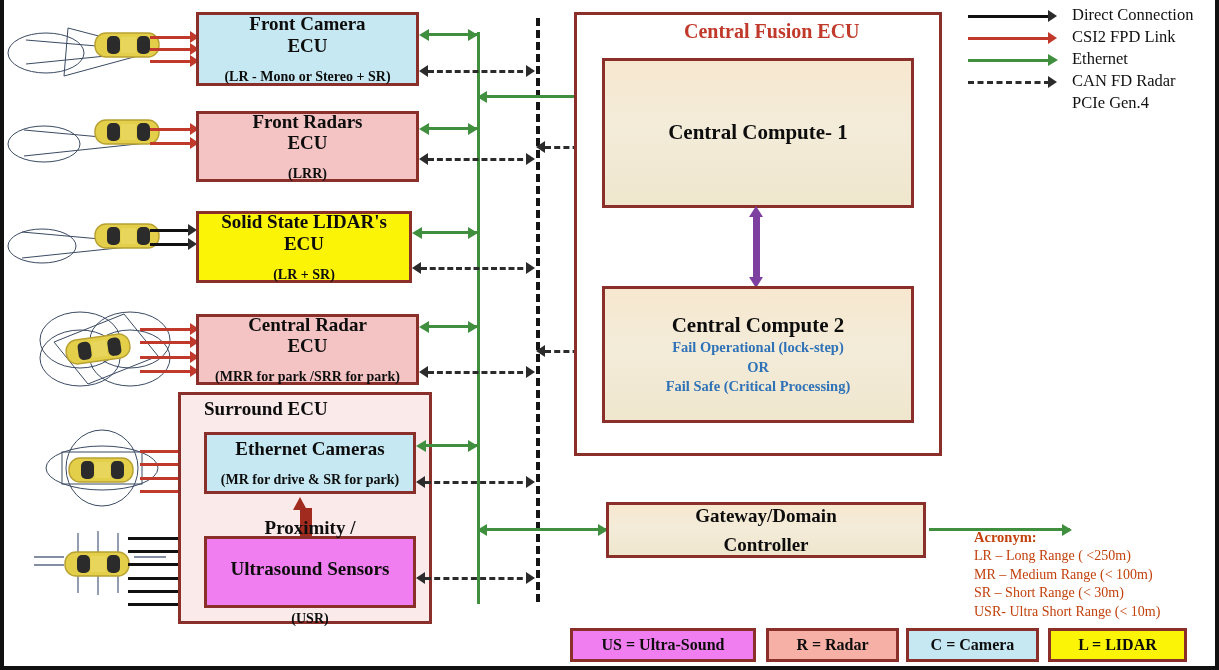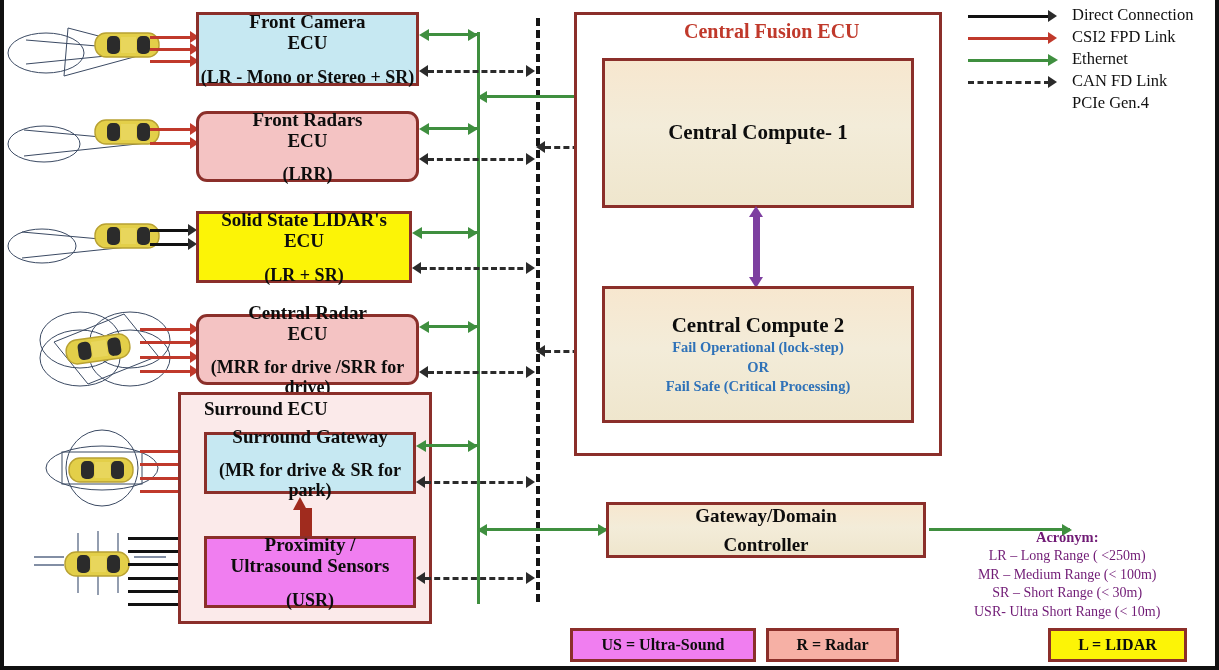--- a/index.html
+++ b/index.html
@@ -9,26 +9,26 @@
   
   .frame-left{position:absolute;left:0;top:0;width:4px;height:670px;background:#111;}
   .frame-right{position:absolute;left:1215px;top:0;width:4px;height:670px;background:#111;}
   .frame-bottom{position:absolute;left:0;top:666px;width:1219px;height:4px;background:#111;}
 
   .box{position:absolute;box-sizing:border-box;border:3px solid #8b2f2a;
        display:flex;flex-direction:column;align-items:center;justify-content:center;
        text-align:center;color:#0d0d0d;font-weight:bold;line-height:1.12;}
   .box .t1{font-size:19px;}
   .box .t2{font-size:19px;}
-  .box .sub{font-size:18px;margin-top:13px;}
+  .box .sub{font-size:14px;margin-top:13px;}
 
   .cyan{background:#c6e8f2;}
-  .pink{background:#f4c3c3;border-radius:11px;}
+  .pink{background:#f4c3c3;}
   .yellow{background:#fcf406;}
-  .magenta{background:#f07ef0;}
+  .magenta{background:#f07ef0;gap:19px;}
   .beige{background:linear-gradient(180deg,#f7e7cf 0%,#f3ecd9 45%,#efe6cd 100%);}
   .surround-wrap{background:#fbeaea;}
 
   .ecu-title{position:absolute;font-weight:bold;font-size:19px;color:#0d0d0d;}
   .fusion-title{position:absolute;font-weight:bold;font-size:20px;color:#c0392b;}
 
   .cc2-blue{color:#2f72b8;font-size:14.5px;font-weight:bold;line-height:1.2;margin-top:2px;}
 
   
   .hline{position:absolute;height:3px;}
@@ -51,21 +51,21 @@
 
   .dash{position:absolute;height:0;border-top:3px dashed #2b2b2b;}
   .vdash{position:absolute;width:0;border-left:4px dashed #141414;}
 
   
   .legend{position:absolute;left:968px;top:6px;width:248px;font-family:Liberation Serif, serif;}
   .legend-row{position:relative;height:22px;}
   .legend-label{position:absolute;left:104px;top:-1px;font-size:16.5px;color:#111;}
   .legend-label.noline{left:104px;}
 
-  .acronym{position:absolute;left:974px;top:528px;font-size:14px;color:#701a75;line-height:1.32;text-align:center;}
+  .acronym{position:absolute;left:974px;top:528px;font-size:14px;color:#c2410c;line-height:1.32;}
   .acronym .hd{font-weight:bold;font-size:14.5px;}
 
   .keybox{position:absolute;box-sizing:border-box;border:3px solid #8b2f2a;height:34px;
           display:flex;align-items:center;justify-content:center;font-weight:bold;font-size:16px;color:#0d0d0d;}
 
   .car{position:absolute;}
   .fov{position:absolute;}
 </style>
 </head>
 <body>
@@ -214,28 +214,28 @@
 
   <div class="box yellow" style="left:196px;top:211px;width:216px;height:72px;">
     <div class="t1">Solid State LIDAR's</div>
     <div class="t2">ECU</div>
     <div class="sub">(LR  + SR)</div>
   </div>
 
   <div class="box pink" style="left:196px;top:314px;width:223px;height:71px;">
     <div class="t1">Central Radar</div>
     <div class="t2">ECU</div>
-    <div class="sub">(MRR for drive /SRR for drive)</div>
+    <div class="sub">(MRR for park /SRR for park)</div>
   </div>
 
   <div class="box surround-wrap" style="left:178px;top:392px;width:254px;height:232px;justify-content:flex-start;"></div>
   <div class="ecu-title" style="left:204px;top:398px;">Surround  ECU</div>
 
   <div class="box cyan" style="left:204px;top:432px;width:212px;height:62px;">
-    <div class="t1">Surround Gateway</div>
+    <div class="t1">Ethernet Cameras</div>
     <div class="sub">(MR for drive &amp; SR for park)</div>
   </div>
 
   <div class="vline" style="left:300px;top:508px;width:12px;height:30px;background:#a02b1e;"></div>
   <div class="av av-up-red" style="left:293px;top:497px;"></div>
 
   <div class="box magenta" style="left:204px;top:536px;width:212px;height:72px;">
     <div class="t1">Proximity /</div>
     <div class="t2">Ultrasound Sensors</div>
     <div class="sub">(USR)</div>
@@ -341,38 +341,41 @@
       <div class="legend-label">CSI2 FPD Link</div>
     </div>
     <div class="legend-row">
       <div class="hline green" style="left:0px;top:9px;width:84px;"></div>
       <div class="ah ah-r-green" style="left:80px;top:4px;"></div>
       <div class="legend-label">Ethernet</div>
     </div>
     <div class="legend-row">
       <div class="dash" style="left:0px;top:9px;width:82px;"></div>
       <div class="ah ah-r-black" style="left:80px;top:4px;"></div>
-      <div class="legend-label">CAN FD Link</div>
+      <div class="legend-label">CAN FD Radar</div>
     </div>
     <div class="legend-row">
       <div class="legend-label noline">PCIe Gen.4</div>
     </div>
   </div>
 
   <div class="acronym">
     <div class="hd">Acronym:</div>
     <div>LR – Long Range ( &lt;250m)</div>
     <div>MR – Medium Range (&lt; 100m)</div>
     <div>SR – Short Range (&lt; 30m)</div>
     <div>USR- Ultra Short Range (&lt; 10m)</div>
   </div>
 
   <div class="keybox" style="left:570px;top:628px;width:186px;background:#f07ef0;">
     <span>US = Ultra-Sound</span>
   </div>
   <div class="keybox" style="left:766px;top:628px;width:133px;background:#f6b0a5;">
     <span>R = Radar</span>
   </div>
+  <div class="keybox" style="left:906px;top:628px;width:133px;background:#c6e8f2;">
+    <span>C = Camera</span>
+  </div>
   <div class="keybox" style="left:1048px;top:628px;width:139px;background:#fcf406;">
     <span>L = LIDAR</span>
   </div>
 
 </div>
 
 </body></html>

